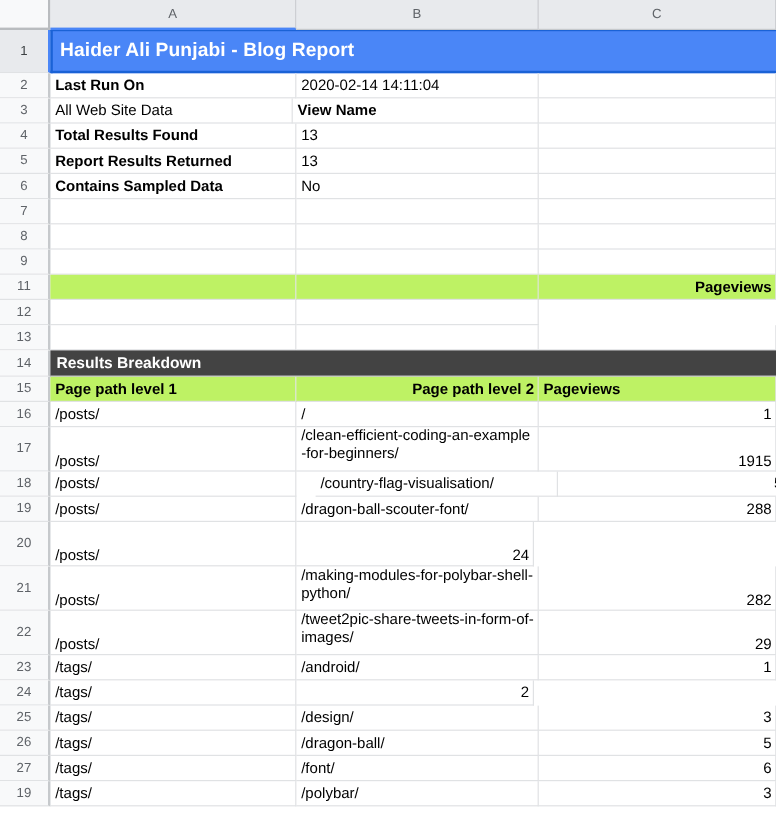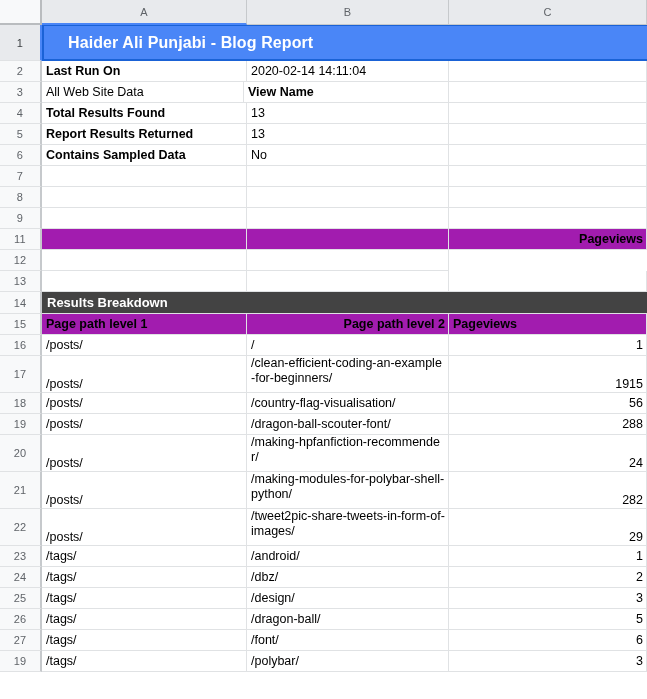--- a/index.html
+++ b/index.html
@@ -113,21 +113,21 @@
   .row.title-row { height: 36px; }
   .title-cell {
     flex: 1 1 auto;
     box-sizing: border-box;
     background: #4a86f7;
     color: #ffffff;
     font-size: 16px;
     font-weight: bold;
     display: flex;
     align-items: center;
-    padding-left: 24px;
+    padding-left: 6px;
     border-left: 2px solid #1a62d6;
     border-top: 1px solid #1a62d6;
     border-bottom: 2px solid #1a62d6;
     letter-spacing: .1px;
   }
 
   
   .row.banner-row { height: 22px; }
   .banner-cell {
     flex: 1 1 auto;
@@ -135,21 +135,21 @@
     background: #434343;
     color: #ffffff;
     font-size: 13px;
     font-weight: bold;
     display: flex;
     align-items: center;
     padding-left: 5px;
     border-bottom: 1px solid #e0e2e4;
   }
 
-  .cell.shaded { background: #a21caf; }
+  .cell.shaded { background: #bef264; }
 
   
   .h21 { height: 21px; }
   .h37 { height: 37px; }
 </style>
 </head>
 <body>
 
 <div id="sheet">
 
@@ -259,33 +259,32 @@
         </div>
         <div class="row h37">
           <div class="rowhead">17</div>
           <div class="cell a">/posts/</div>
           <div class="cell b" style="align-items: flex-start; word-break: break-all;">/clean-efficient-coding-an-example-for-beginners/</div>
           <div class="cell c right">1915</div>
         </div>
         <div class="row h21">
           <div class="rowhead">18</div>
           <div class="cell a mid">/posts/</div>
-          <div class="cell b mid" style="word-break: break-all;">/country-flag-visualisation/</div>
+          <div class="cell b mid" style="word-break: break-all; margin-left: 16px;">/country-flag-visualisation/</div>
           <div class="cell c right mid">56</div>
         </div>
         <div class="row h21">
           <div class="rowhead">19</div>
           <div class="cell a mid">/posts/</div>
           <div class="cell b mid" style="word-break: break-all;">/dragon-ball-scouter-font/</div>
           <div class="cell c right mid">288</div>
         </div>
         <div class="row h37">
           <div class="rowhead">20</div>
           <div class="cell a">/posts/</div>
-          <div class="cell b" style="align-items: flex-start; word-break: break-all;">/making-hpfanfiction-recommender/</div>
           <div class="cell c right">24</div>
         </div>
         <div class="row h37">
           <div class="rowhead">21</div>
           <div class="cell a">/posts/</div>
           <div class="cell b" style="align-items: flex-start; word-break: break-all;">/making-modules-for-polybar-shell-python/</div>
           <div class="cell c right">282</div>
         </div>
         <div class="row h37">
           <div class="rowhead">22</div>
@@ -295,21 +294,20 @@
         </div>
         <div class="row h21">
           <div class="rowhead">23</div>
           <div class="cell a mid">/tags/</div>
           <div class="cell b mid" style="word-break: break-all;">/android/</div>
           <div class="cell c right mid">1</div>
         </div>
         <div class="row h21">
           <div class="rowhead">24</div>
           <div class="cell a mid">/tags/</div>
-          <div class="cell b mid" style="word-break: break-all;">/dbz/</div>
           <div class="cell c right mid">2</div>
         </div>
         <div class="row h21">
           <div class="rowhead">25</div>
           <div class="cell a mid">/tags/</div>
           <div class="cell b mid" style="word-break: break-all;">/design/</div>
           <div class="cell c right mid">3</div>
         </div>
         <div class="row h21">
           <div class="rowhead">26</div>

